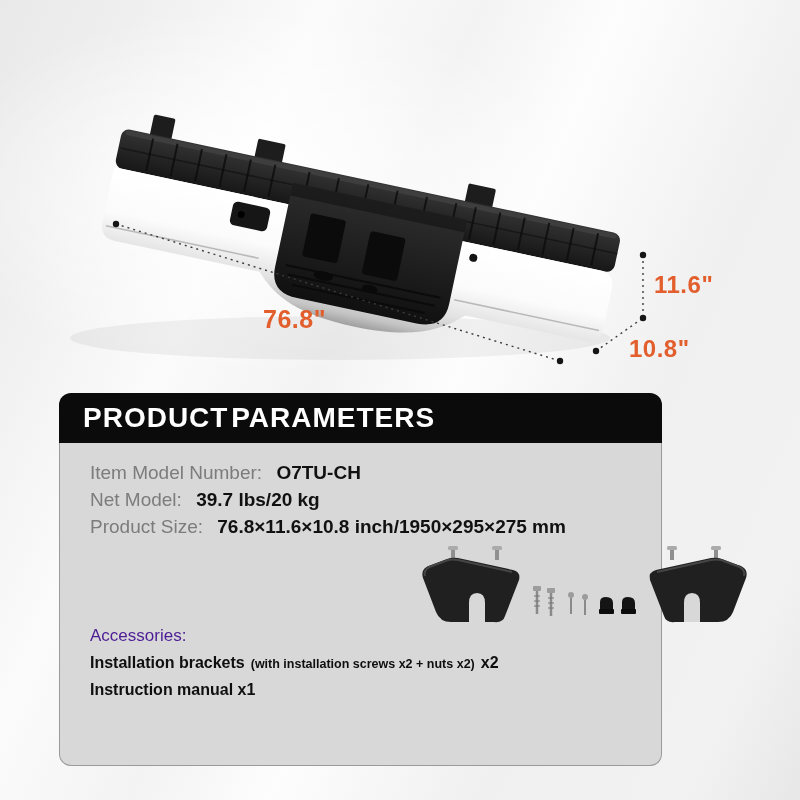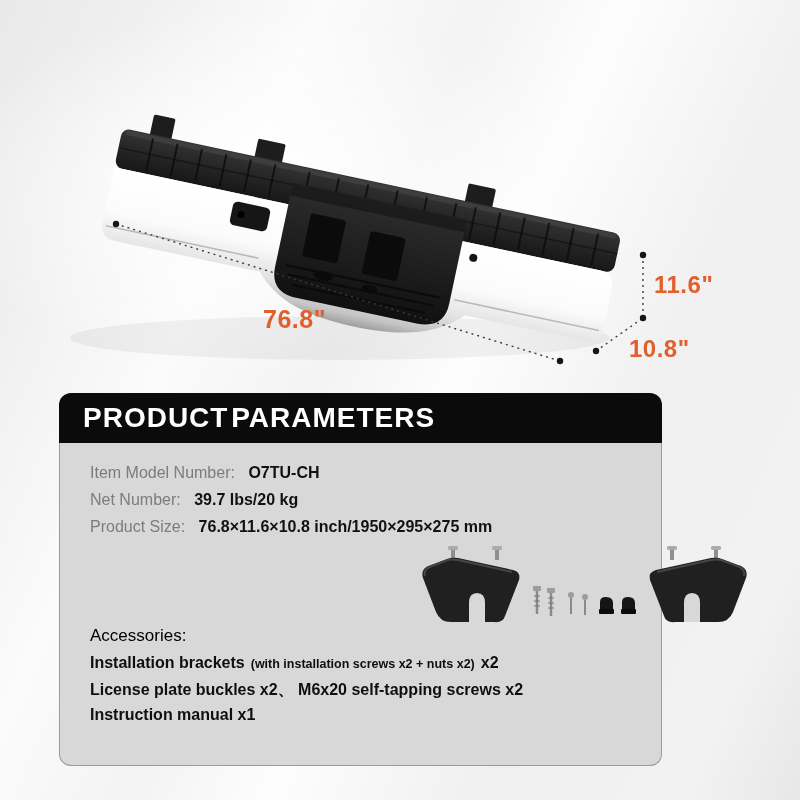--- a/index.html
+++ b/index.html
@@ -27,25 +27,25 @@
     height:50px;background:#0b0b0b;border-radius:12px 12px 0 0;
     color:#ffffff;font-weight:bold;font-size:28px;letter-spacing:1px;word-spacing:-6px;
     line-height:50px;padding-left:24px;box-sizing:border-box;
   }
   .panel-body{
     position:relative;height:323px;box-sizing:border-box;
     background:#d8d8d8;border:1px solid #9a9a9a;border-top:none;
     border-radius:0 0 12px 12px;
   }
   .specs{position:absolute;left:30px;top:16px;}
-  .spec-row{font-size:16px;line-height:27px;white-space:nowrap;}
+  .spec-row{font-size:19px;line-height:27px;white-space:nowrap;}
   .spec-label{color:#7c7c7c;}
   .spec-value{color:#111111;font-weight:bold;margin-left:9px;}
   .acc-art{position:absolute;left:357px;top:103px;}
-  .acc-heading{position:absolute;left:30px;top:183px;font-size:17px;color:#000000;}
+  .acc-heading{position:absolute;left:30px;top:183px;font-size:17px;color:#4c1d95;}
   .acc-lines{position:absolute;left:30px;top:207px;width:690px;}
   .acc-line{line-height:25px;white-space:nowrap;color:#0f0f0f;font-weight:bold;}
   .seg-lg{font-size:16px;}
   .seg-sm{font-size:12.5px;}
   .acc-line .seg + .seg{margin-left:6px;}
 </style>
 </head>
 <body>
 
 <div class="stage">
@@ -125,21 +125,21 @@
     <div class="panel-header">PRODUCT PARAMETERS</div>
 
     <div class="panel-body">
 
       <div class="specs">
         <div class="spec-row">
           <span class="spec-label">Item Model Number:</span>
           <span class="spec-value">O7TU-CH</span>
         </div>
         <div class="spec-row">
-          <span class="spec-label">Net Number:</span>
+          <span class="spec-label">Net Model:</span>
           <span class="spec-value">39.7 lbs/20 kg</span>
         </div>
         <div class="spec-row">
           <span class="spec-label">Product Size:</span>
           <span class="spec-value">76.8×11.6×10.8 inch/1950×295×275 mm</span>
         </div>
       </div>
 
       <svg class="acc-art" width="335" height="86" viewBox="0 0 335 86">
         <defs>
@@ -175,23 +175,20 @@
         </g>
       </svg>
 
       <div class="acc-heading">Accessories:</div>
 
       <div class="acc-lines">
         <div class="acc-line">
           <span class="seg seg-lg">Installation brackets</span><span class="seg seg-sm">(with installation screws x2 + nuts x2)</span><span class="seg seg-lg">x2</span>
         </div>
         <div class="acc-line">
-          <span class="seg seg-lg">License plate buckles x2、 M6x20 self-tapping screws x2</span>
-        </div>
-        <div class="acc-line">
           <span class="seg seg-lg">Instruction manual x1</span>
         </div>
       </div>
 
     </div>
   </div>
 
 </div>
 
 </body></html>

